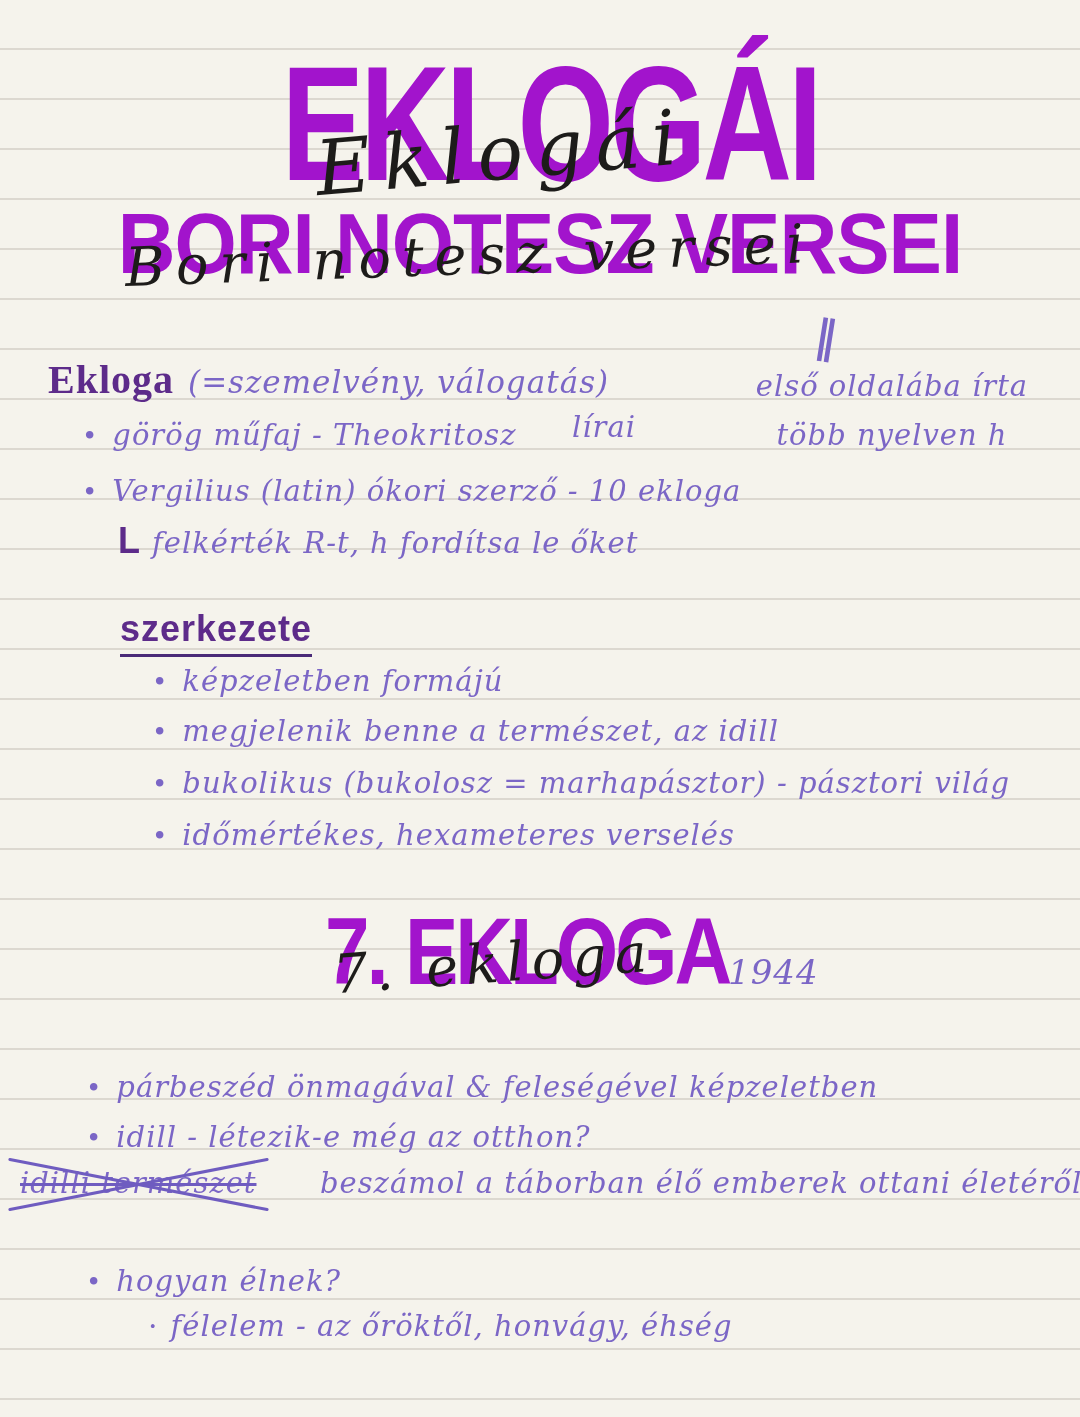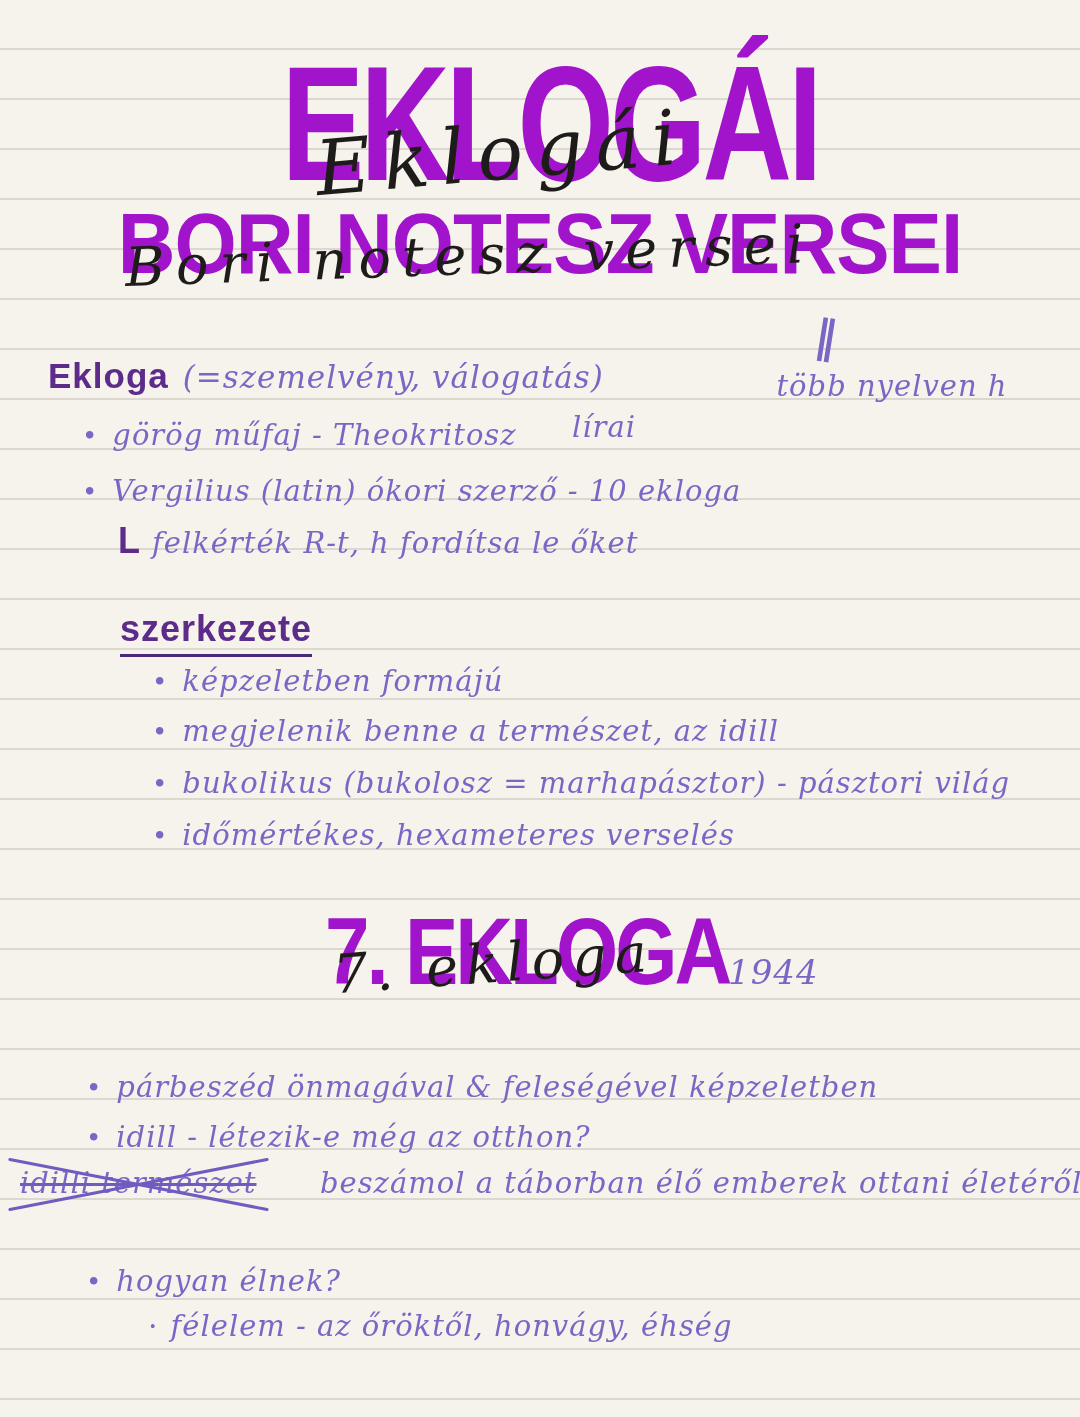--- a/index.html
+++ b/index.html
@@ -44,22 +44,22 @@
   
   .subtitle-wrap{left:30px;top:196px;width:1020px;height:100px;}
   .subtitle-marker{font-size:80px;letter-spacing:-1px;transform:scaleY(1.06);transform-origin:top center;text-align:center;}
   .subtitle-overlay{left:95px;top:28px;font-size:54px;letter-spacing:11px;transform:rotate(-2deg);}
 
   .ditto{left:815px;top:310px;font-size:44px;font-weight:bold;transform:rotate(9deg);letter-spacing:-4px;}
 
   
   .ekloga-row{left:48px;top:356px;display:flex;align-items:baseline;}
   .ekloga-heading{
-    font-family:Liberation Sans, sans-serif;
-    font-weight:bold;font-size:35px;color:#5d2b8a;letter-spacing:1px;
+    font-family:Liberation Serif, serif;
+    font-weight:bold;font-size:40px;color:#5d2b8a;letter-spacing:1px;
   }
   .ekloga-def{margin-left:14px;font-size:31px;}
 
   .bullet-row{display:flex;align-items:baseline;}
   .bullet-glyph{font-style:normal;margin-right:14px;font-size:26px;}
   .sub-bullet-glyph{font-style:normal;margin-right:12px;font-size:30px;}
 
   .b1{left:82px;top:418px;}
   .b1side{left:572px;top:410px;}
   .b2{left:82px;top:474px;}
@@ -142,20 +142,21 @@
     <span class="bullet-glyph">•</span>
     <span>Vergilius (latin) ókori szerző - 10 ekloga</span>
   </div>
 
   <div class="abs subnote-row">
     <span class="l-arrow">L</span>
     <span class="hand">felkérték R-t, h fordítsa le őket</span>
   </div>
 
   <div class="abs right-col">
+    <div class="hand rline">első oldalába írta</div>
     <div class="hand rline">több nyelven h</div>
   </div>
 
   <div class="abs szerk-heading">szerkezete</div>
 
   <div class="abs hand bullet-row szb szb0">
     <span class="bullet-glyph">•</span>
     <span>képzeletben formájú</span>
   </div>
   <div class="abs hand bullet-row szb szb1">

